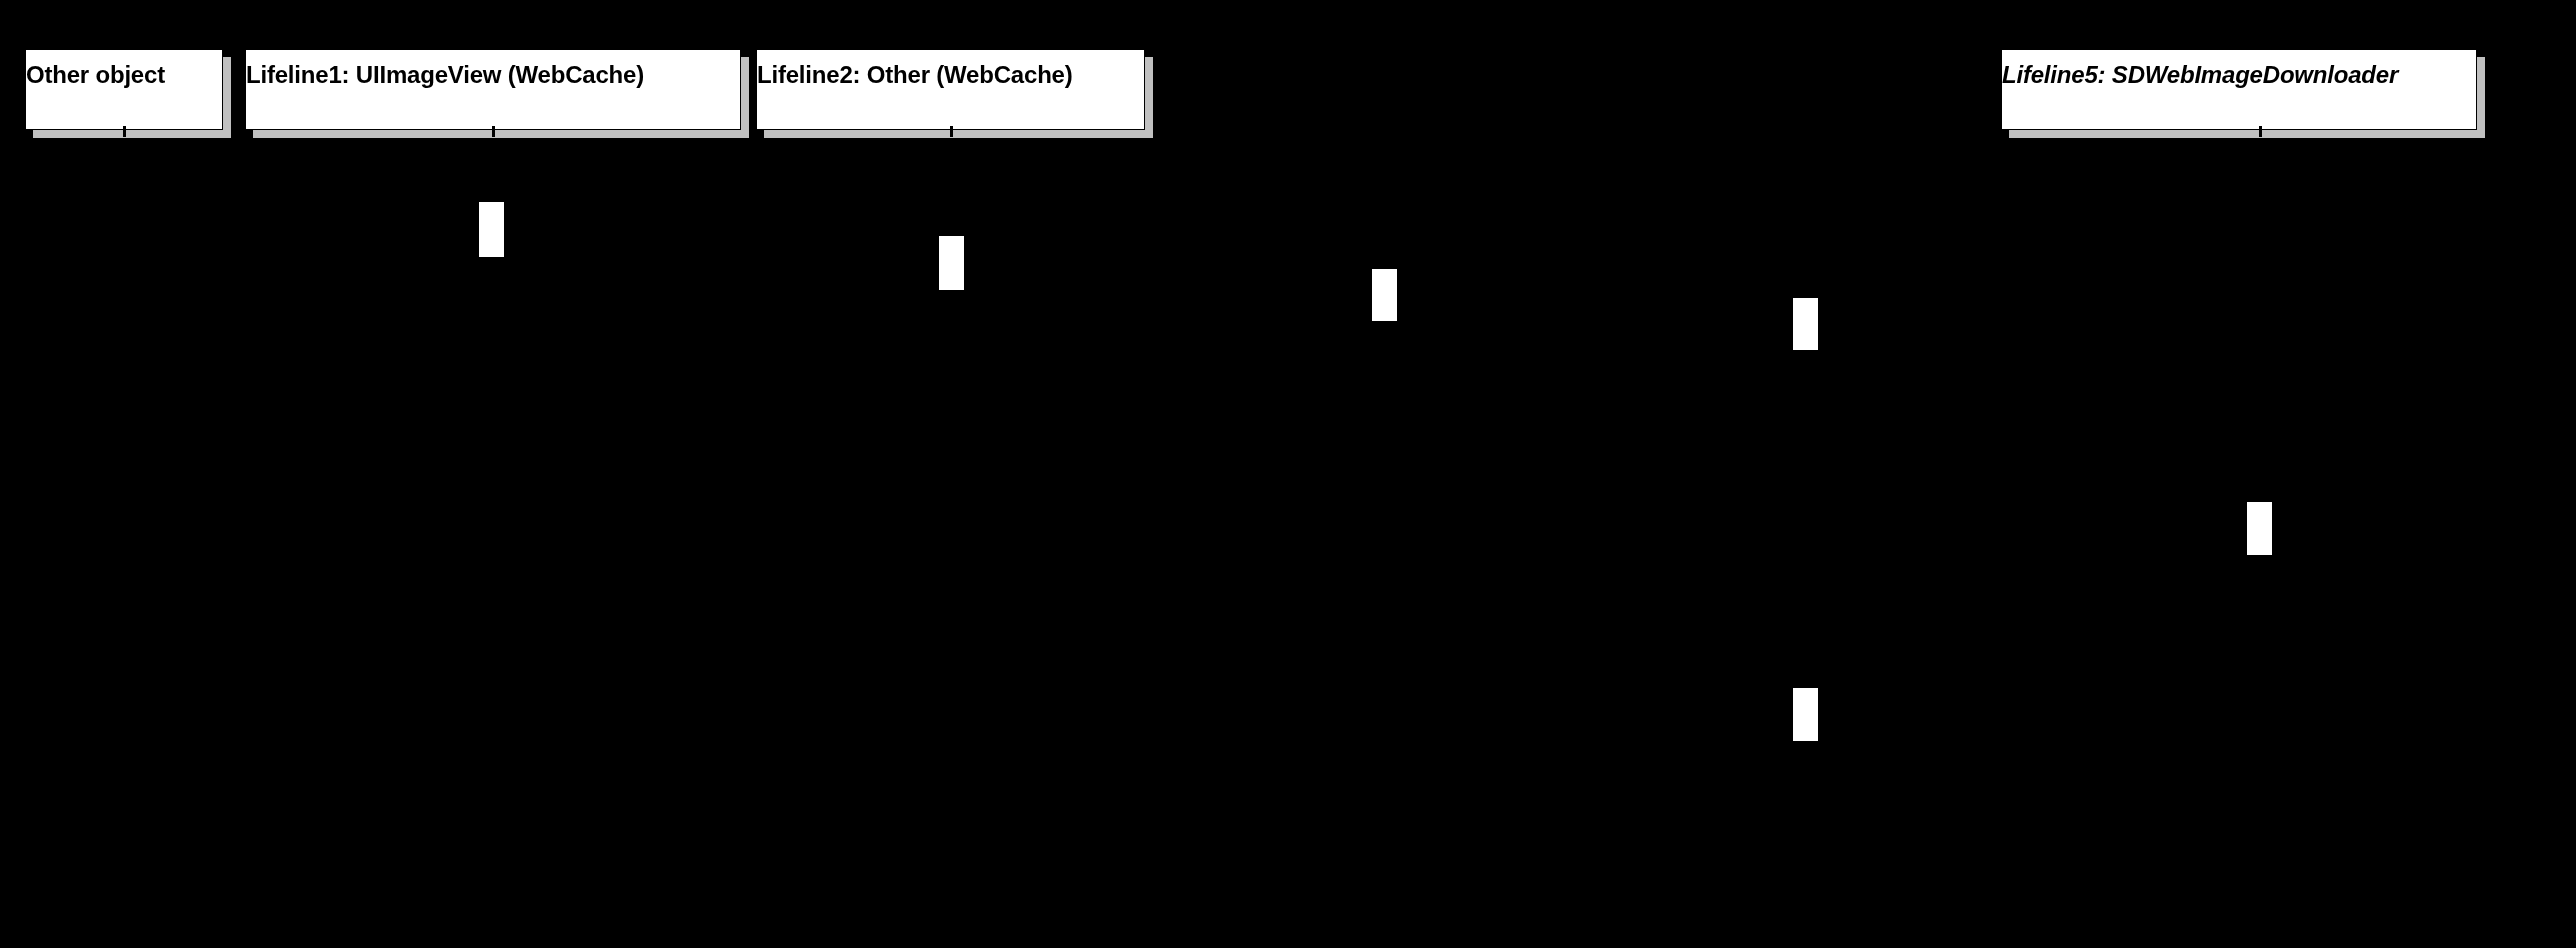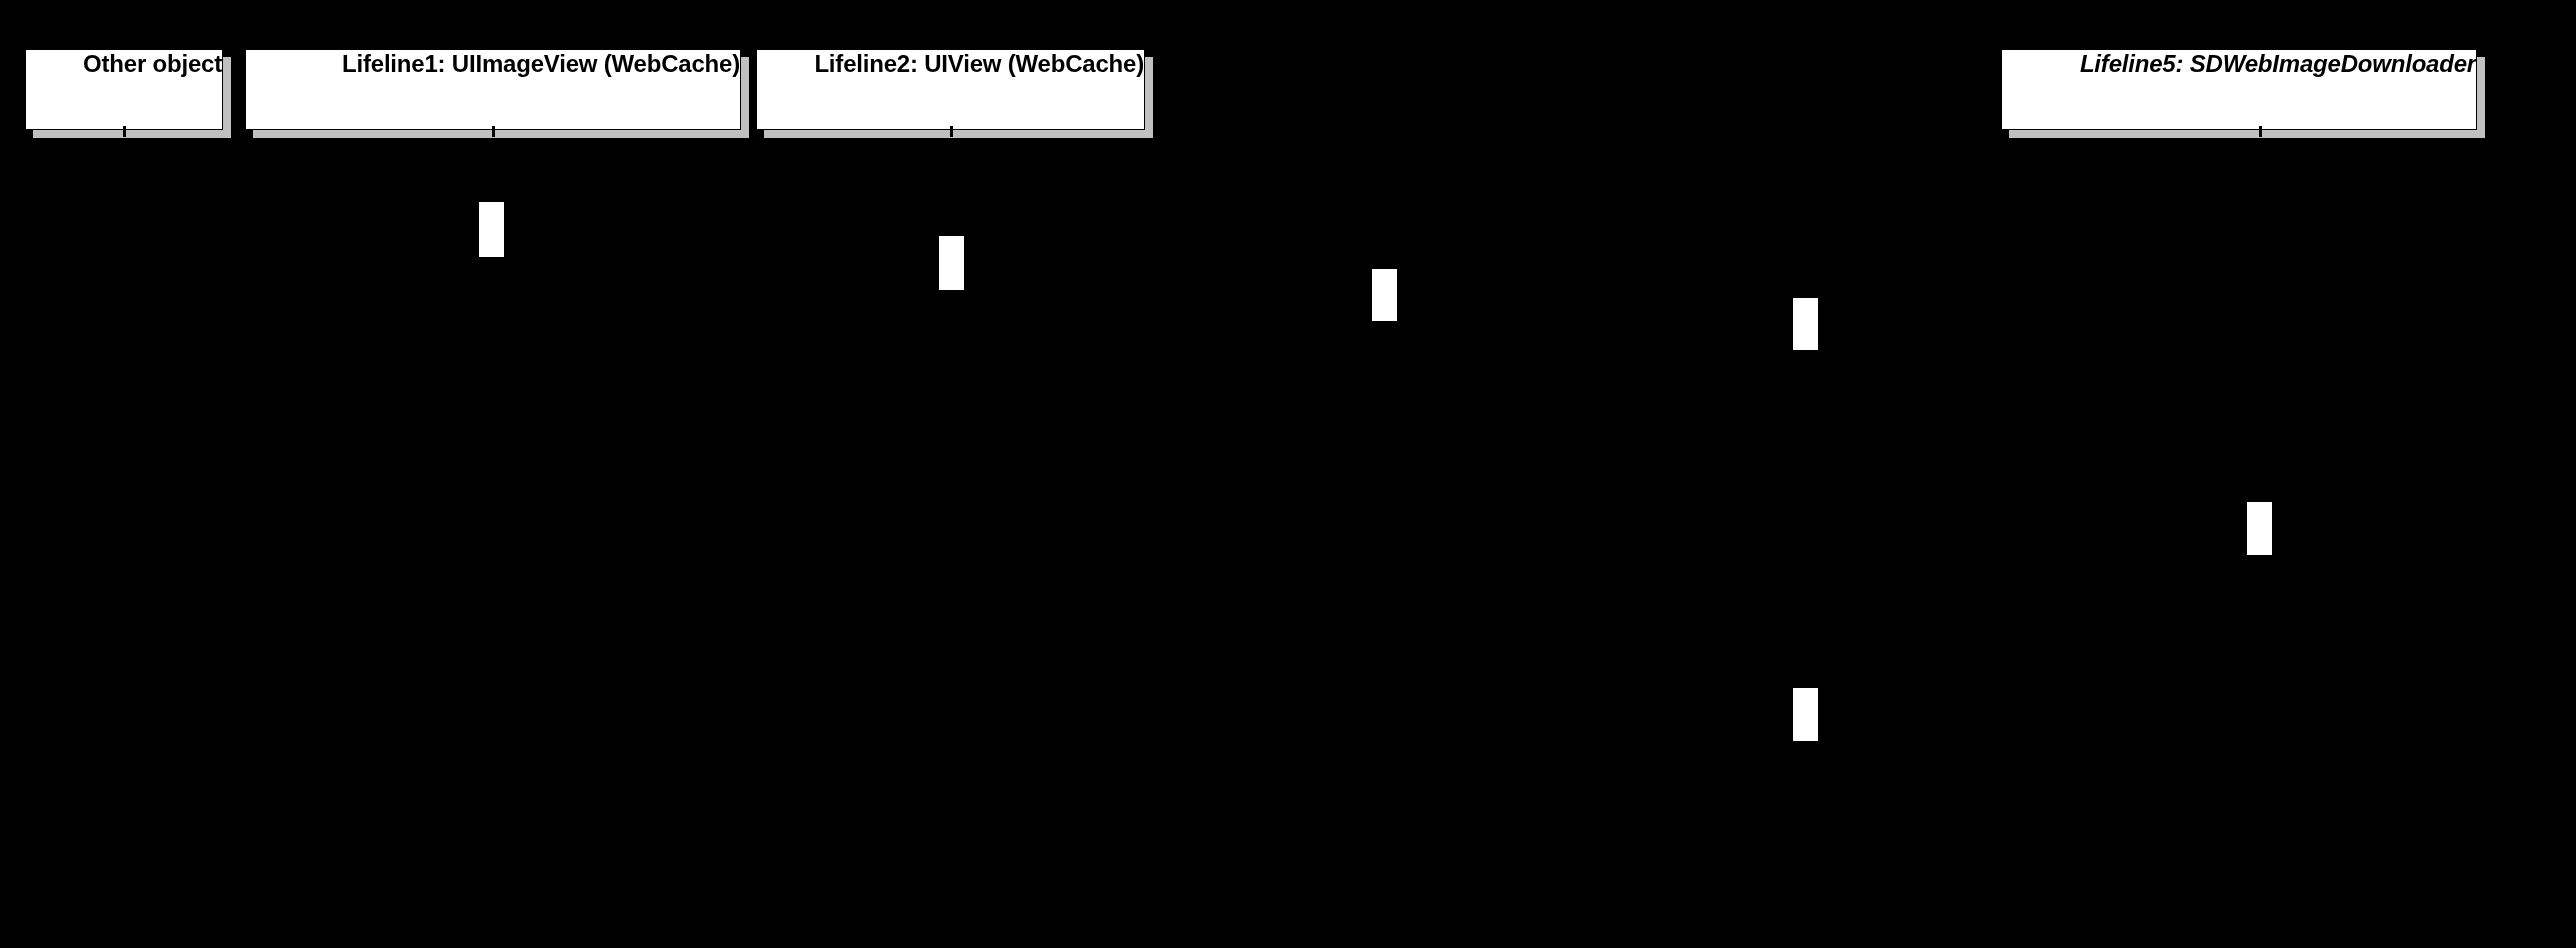--- a/index.html
+++ b/index.html
@@ -41,26 +41,26 @@
     box-sizing: border-box;
     background: #ffffff;
     border: 1px solid #000000;
     display: flex;
     align-items: flex-start;
     justify-content: center;
   }
   .lifeline-head .label {
     display: block;
     width: 100%;
-    text-align: right;
+    text-align: left;
     font-size: 24px;
     font-weight: bold;
     color: #000000;
     line-height: 1.1;
-    padding-top: 1px;
+    padding-top: 12px;
     letter-spacing: -0.2px;
     white-space: nowrap;
   }
 
   
   .lifeline-stem {
     position: absolute;
     width: 1.9px;
     background: #000000;
   }
@@ -103,21 +103,21 @@
     <div class="shadow"></div>
     <div class="box">
       <span class="label">Lifeline1: UIImageView (WebCache)</span>
     </div>
   </div>
   <div class="lifeline-tick" style="left:492px; top:126px;"></div>
 
   <div class="lifeline-head" style="left:756px; top:49px; width:389px; height:81px;">
     <div class="shadow"></div>
     <div class="box">
-      <span class="label">Lifeline2: UIView (WebCache)</span>
+      <span class="label">Lifeline2: Other (WebCache)</span>
     </div>
   </div>
   <div class="lifeline-tick" style="left:950px; top:126px;"></div>
 
   <div class="lifeline-tick" style="left:1383px; top:126px;"></div>
 
   <div class="lifeline-tick" style="left:1805px; top:126px;"></div>
 
   <div class="lifeline-head" style="left:2001px; top:49px; width:476px; height:81px;font-style:italic;">
     <div class="shadow"></div>

